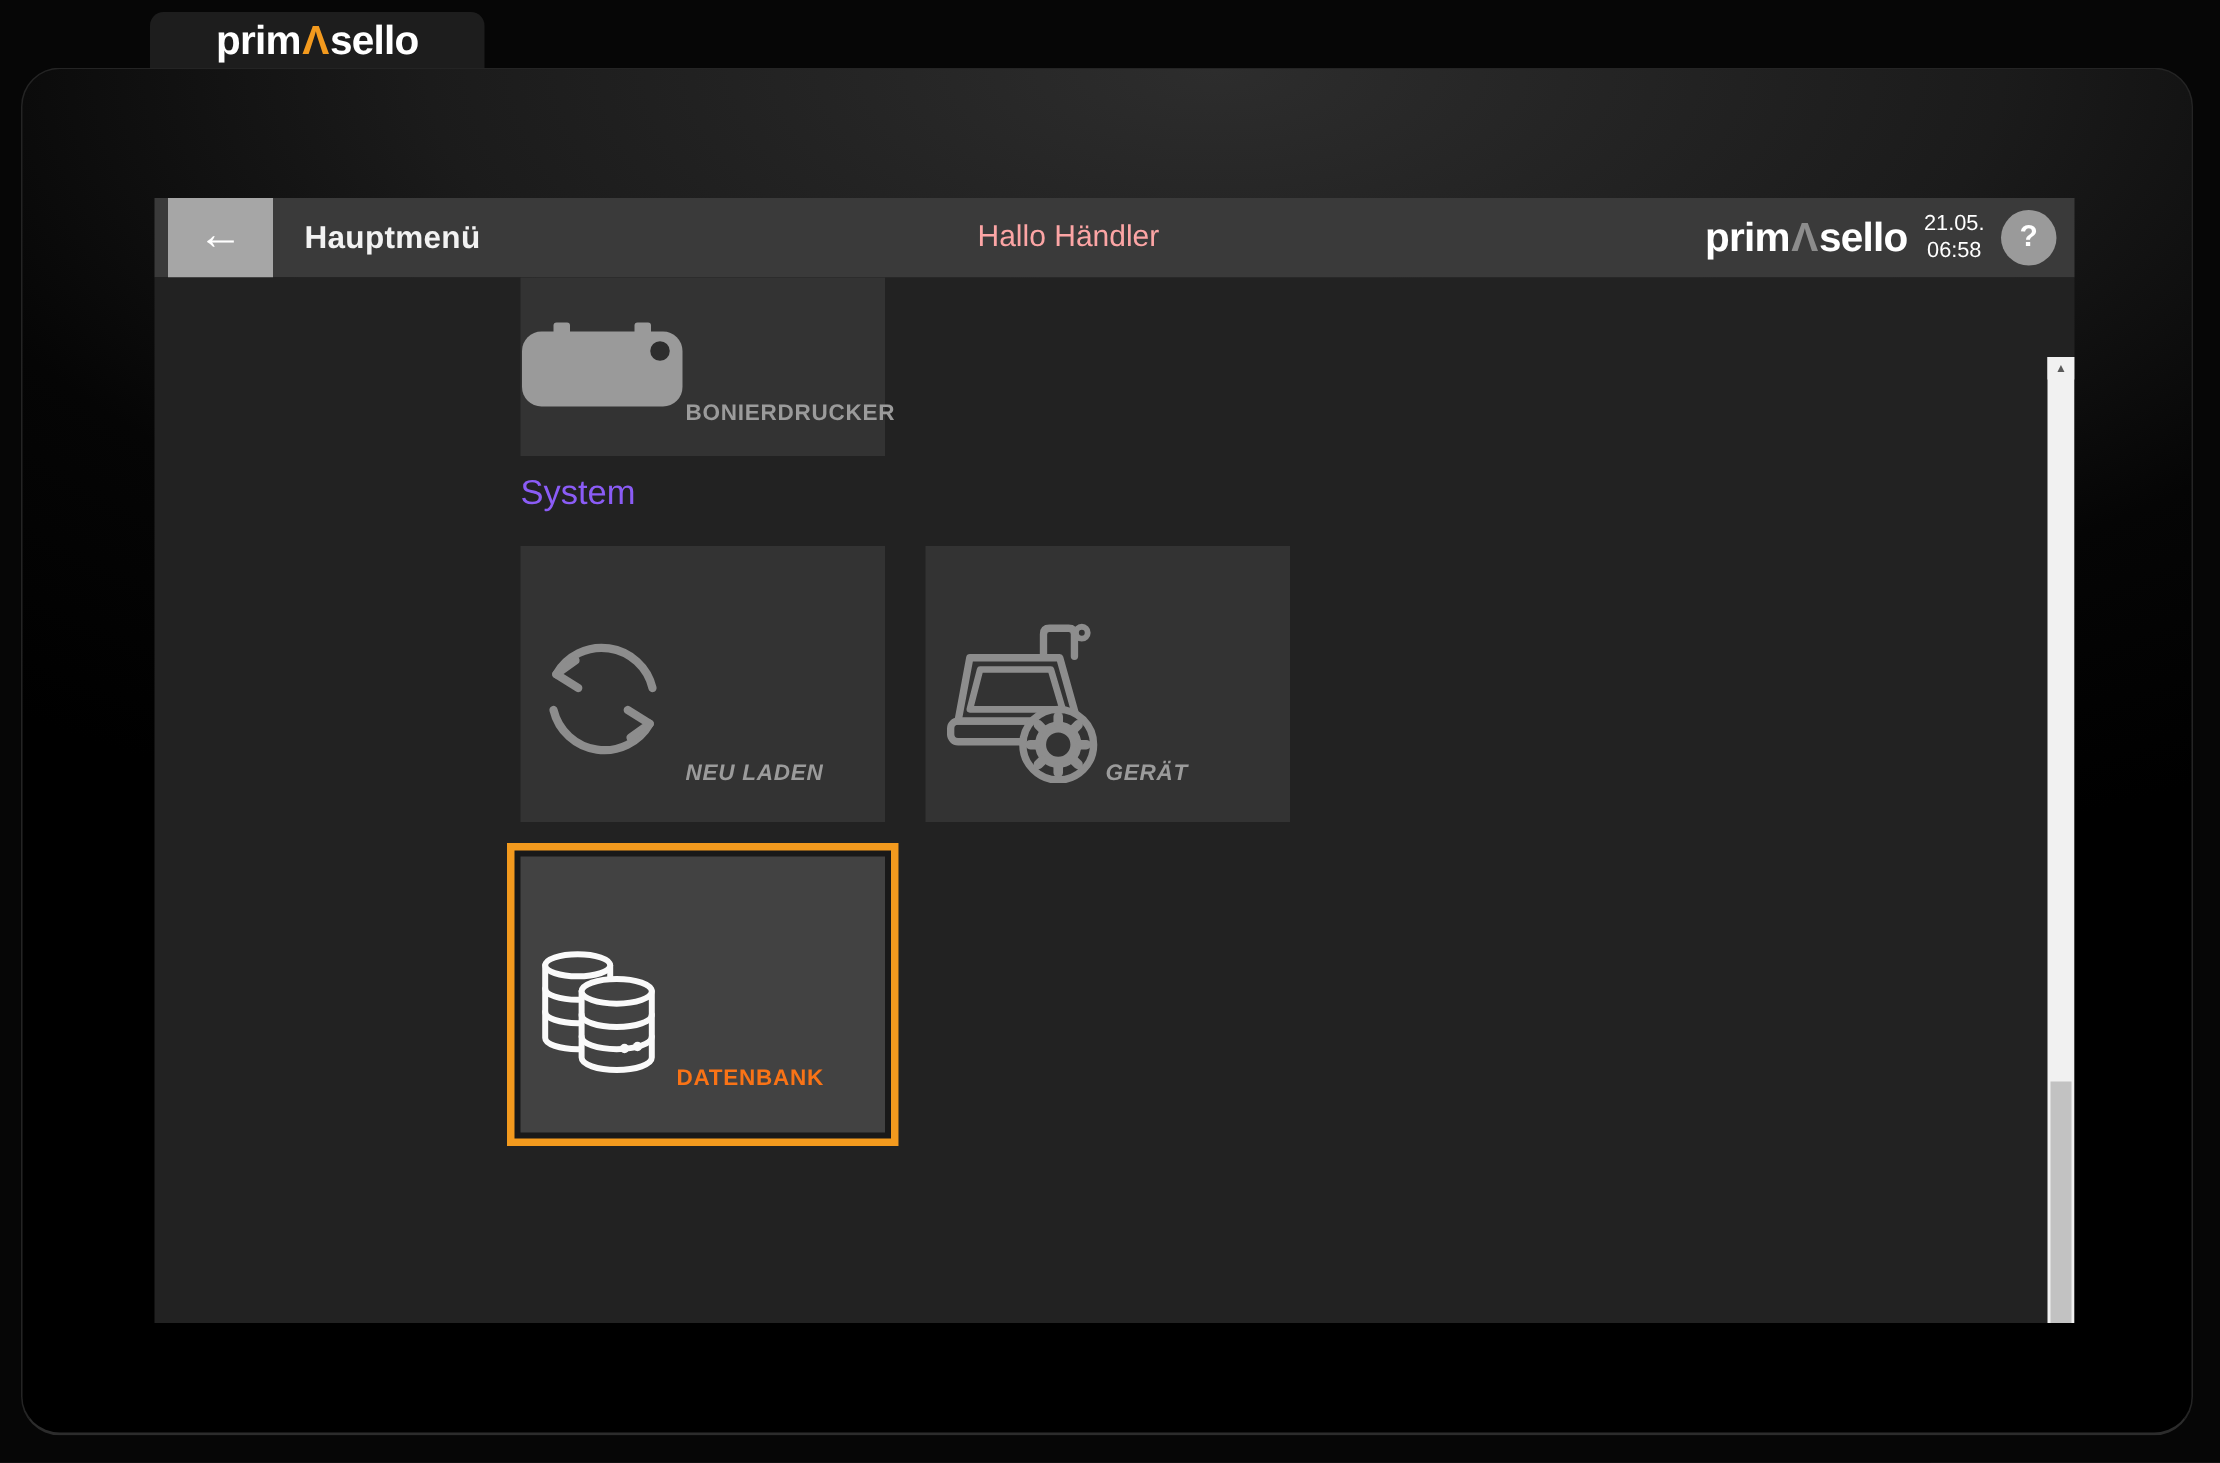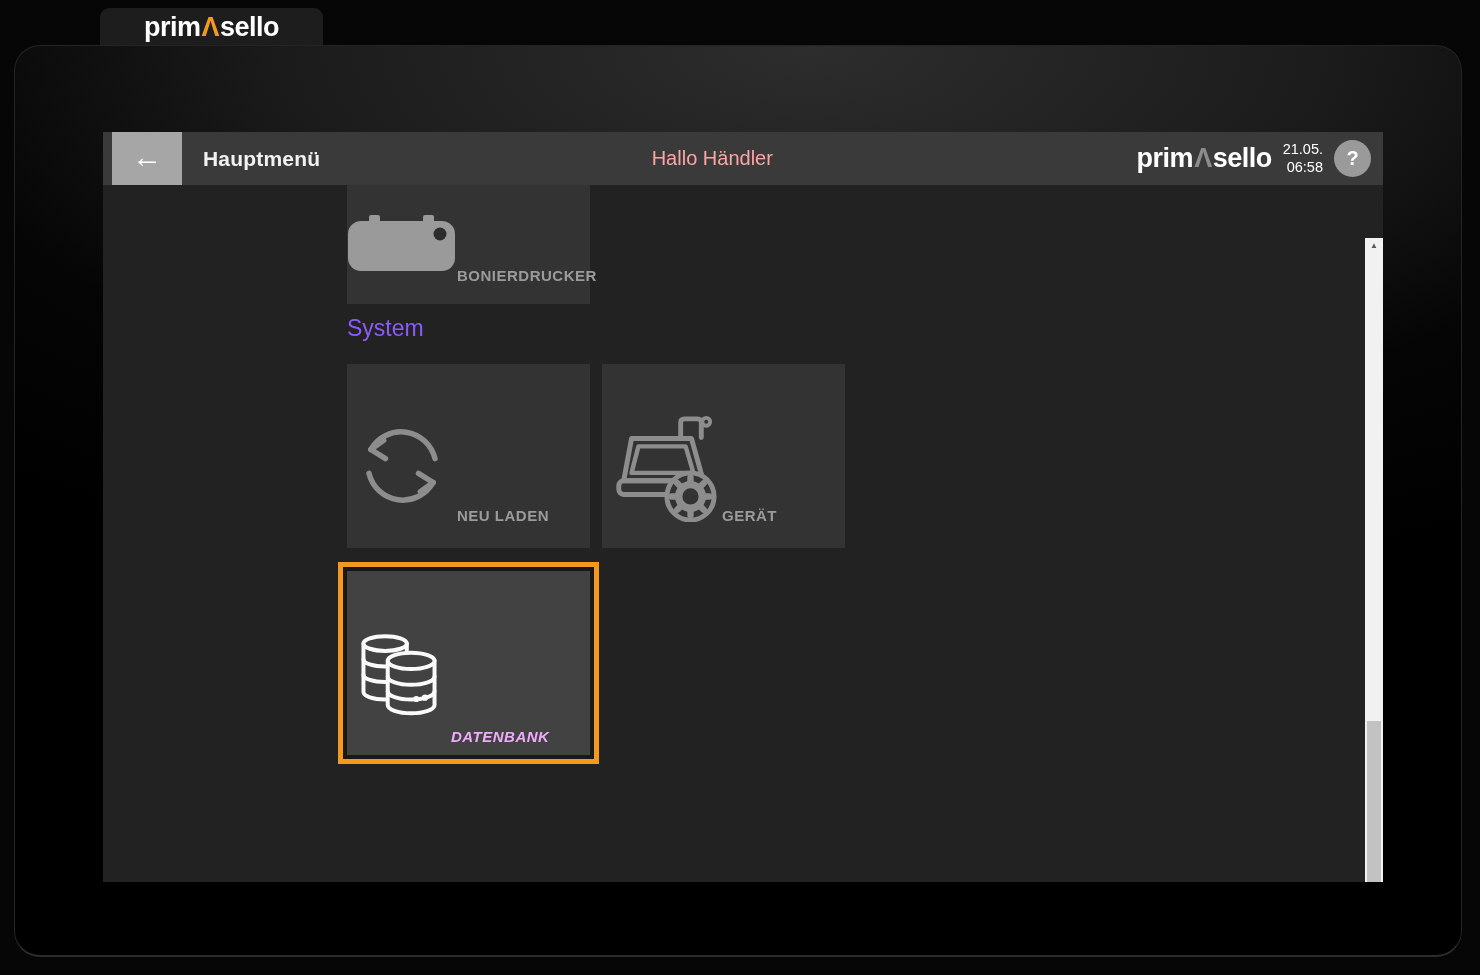--- a/index.html
+++ b/index.html
@@ -36,46 +36,46 @@
 
   
   .hdr{position:relative;height:53px;background:var(--header-bg);display:flex;align-items:center;
     padding:0 12px 0 9px;}
   .back-btn{width:70px;height:53px;background:var(--back-btn);border:none;cursor:pointer;
     display:flex;align-items:center;justify-content:center;flex:0 0 auto;}
   .back-btn span{font-size:30px;color:#ffffff;line-height:1;margin-top:-3px;}
   .hdr h1{margin-left:21px;font-size:21px;font-weight:700;color:#f2f2f2;letter-spacing:0.2px;}
   .greeting{position:absolute;left:47.6%;transform:translateX(-50%);font-size:20px;color:#fca5a5;}
   .hdr-right{margin-left:auto;display:flex;align-items:center;gap:11px;}
-  .datetime{font-size:14.5px;color:#ffffff;line-height:1.18;text-align:right;}
+  .datetime{font-size:14.5px;color:#ffffff;line-height:1.18;text-align:center;}
   .help-btn{width:37px;height:37px;border-radius:50%;background:var(--help-btn);border:none;
     color:#ffffff;font-size:20px;font-weight:700;cursor:pointer;display:flex;align-items:center;justify-content:center;}
 
   
   .content{position:absolute;left:0;top:53px;width:1280px;height:697px;background:var(--content-bg);
     overflow:hidden;padding-left:244px;}
 
   .tile{width:243px;height:184px;background:var(--tile-bg);display:flex;flex-direction:row;
     align-items:center;cursor:pointer;}
   .tile .icon-box{margin-top:20px;height:104px;display:flex;align-items:center;justify-content:center;}
   .tile .tile-label{margin-top:auto;margin-bottom:24px;font-size:15px;font-weight:700;
     letter-spacing:0.5px;color:var(--label-gray);}
 
   .tile.partial{margin-top:-65px;}
   .tile.partial .icon-box{margin-top:64px;height:62px;}
   .tile.partial .tile-label{margin-bottom:20px;}
 
   .section-title{margin-top:11px;font-size:23px;font-weight:500;color:#8b5cf6;line-height:27px;}
 
-  .row{display:flex;gap:12px;margin-top:22px;}
+  .row{display:flex;gap:27px;margin-top:22px;font-style:italic;}
 
   .selected-wrap{display:inline-block;margin-top:14px;margin-left:-9px;border:5px solid var(--orange);
     padding:4px;background:#191919;}
   .tile.selected{background:var(--tile-sel-bg);}
-  .tile.selected .tile-label{color:#f0abfc;margin-bottom:10px;font-style:italic;}
+  .tile.selected .tile-label{color:#f97316;margin-bottom:28px;}
 
   
   .scrollbar{position:absolute;top:53px;right:0;width:18px;height:697px;background:#f1f1f1;}
   .sb-btn{position:absolute;left:0;width:18px;height:15px;display:flex;align-items:center;
     justify-content:center;font-size:8px;color:#5a5a5a;cursor:pointer;background:#f1f1f1;}
   .sb-btn.up{top:0;}
   .sb-thumb{position:absolute;left:2px;top:483px;width:14px;height:197px;background:#c2c2c2;cursor:pointer;}
 
   svg{display:block;}
   .stroke-icon{stroke:var(--icon-gray);fill:none;stroke-linecap:round;stroke-linejoin:round;}

